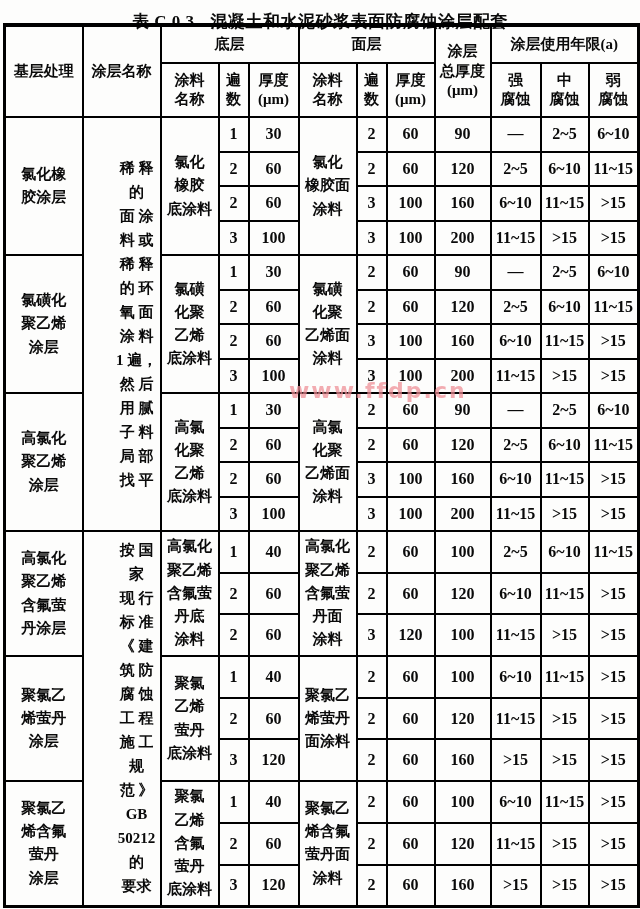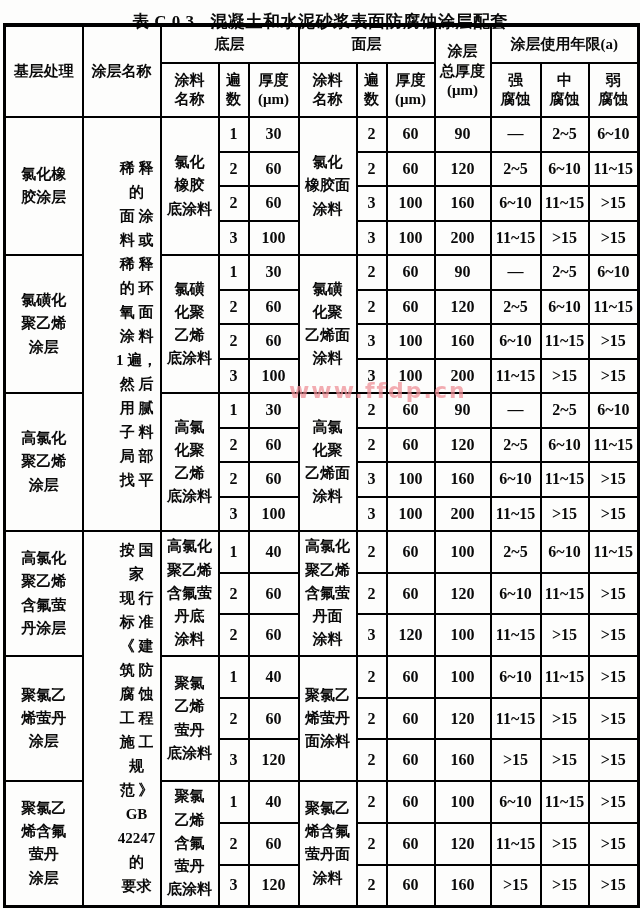--- a/index.html
+++ b/index.html
@@ -274,21 +274,21 @@
           <td rowspan="3" class="name-cell">高氯化
 聚乙烯
 含氟萤
 丹涂层</td>
           <td rowspan="9" class="base-cell">按 国 家
 现 行 标 准
 《 建 筑 防
 腐 蚀 工 程
 施 工 规
 范 》 GB
-42247  的
+50212  的
 要求</td>
           <td rowspan="3" class="name-cell">高氯化
 聚乙烯
 含氟萤
 丹底
 涂料</td>
           <td class="num">1</td>
           <td class="num">40</td>
           <td rowspan="3" class="name-cell">高氯化
 聚乙烯

